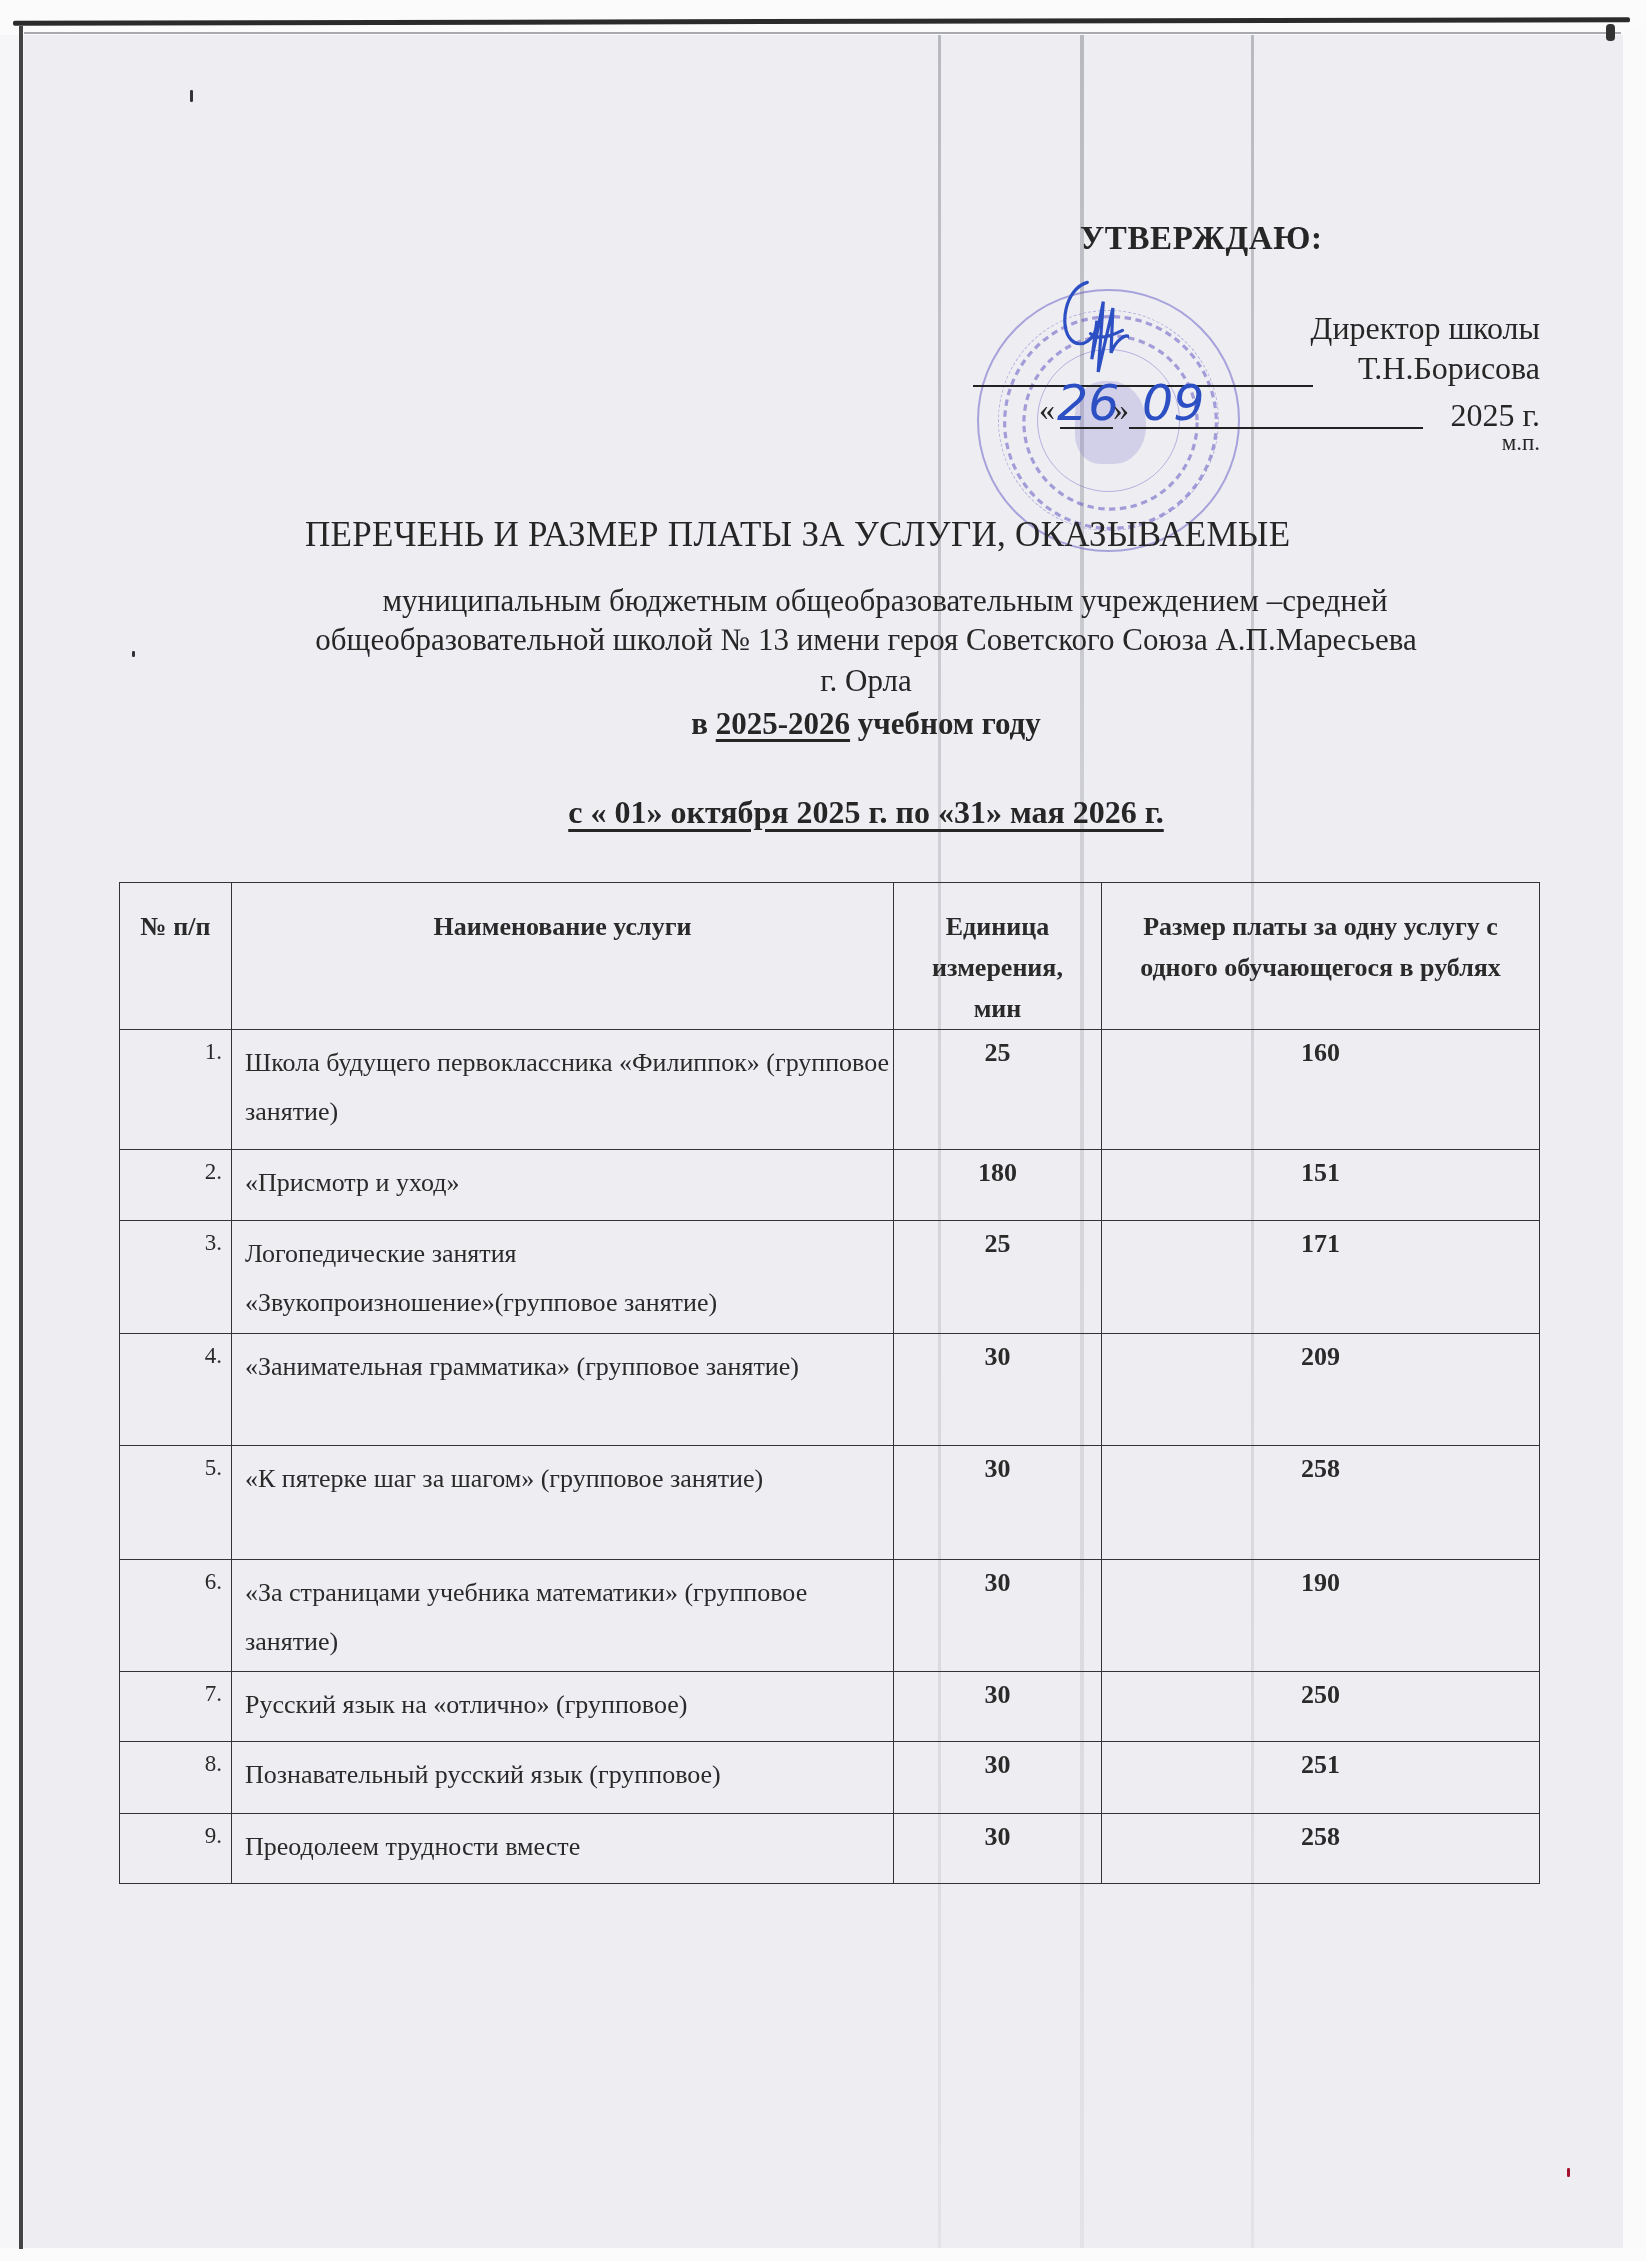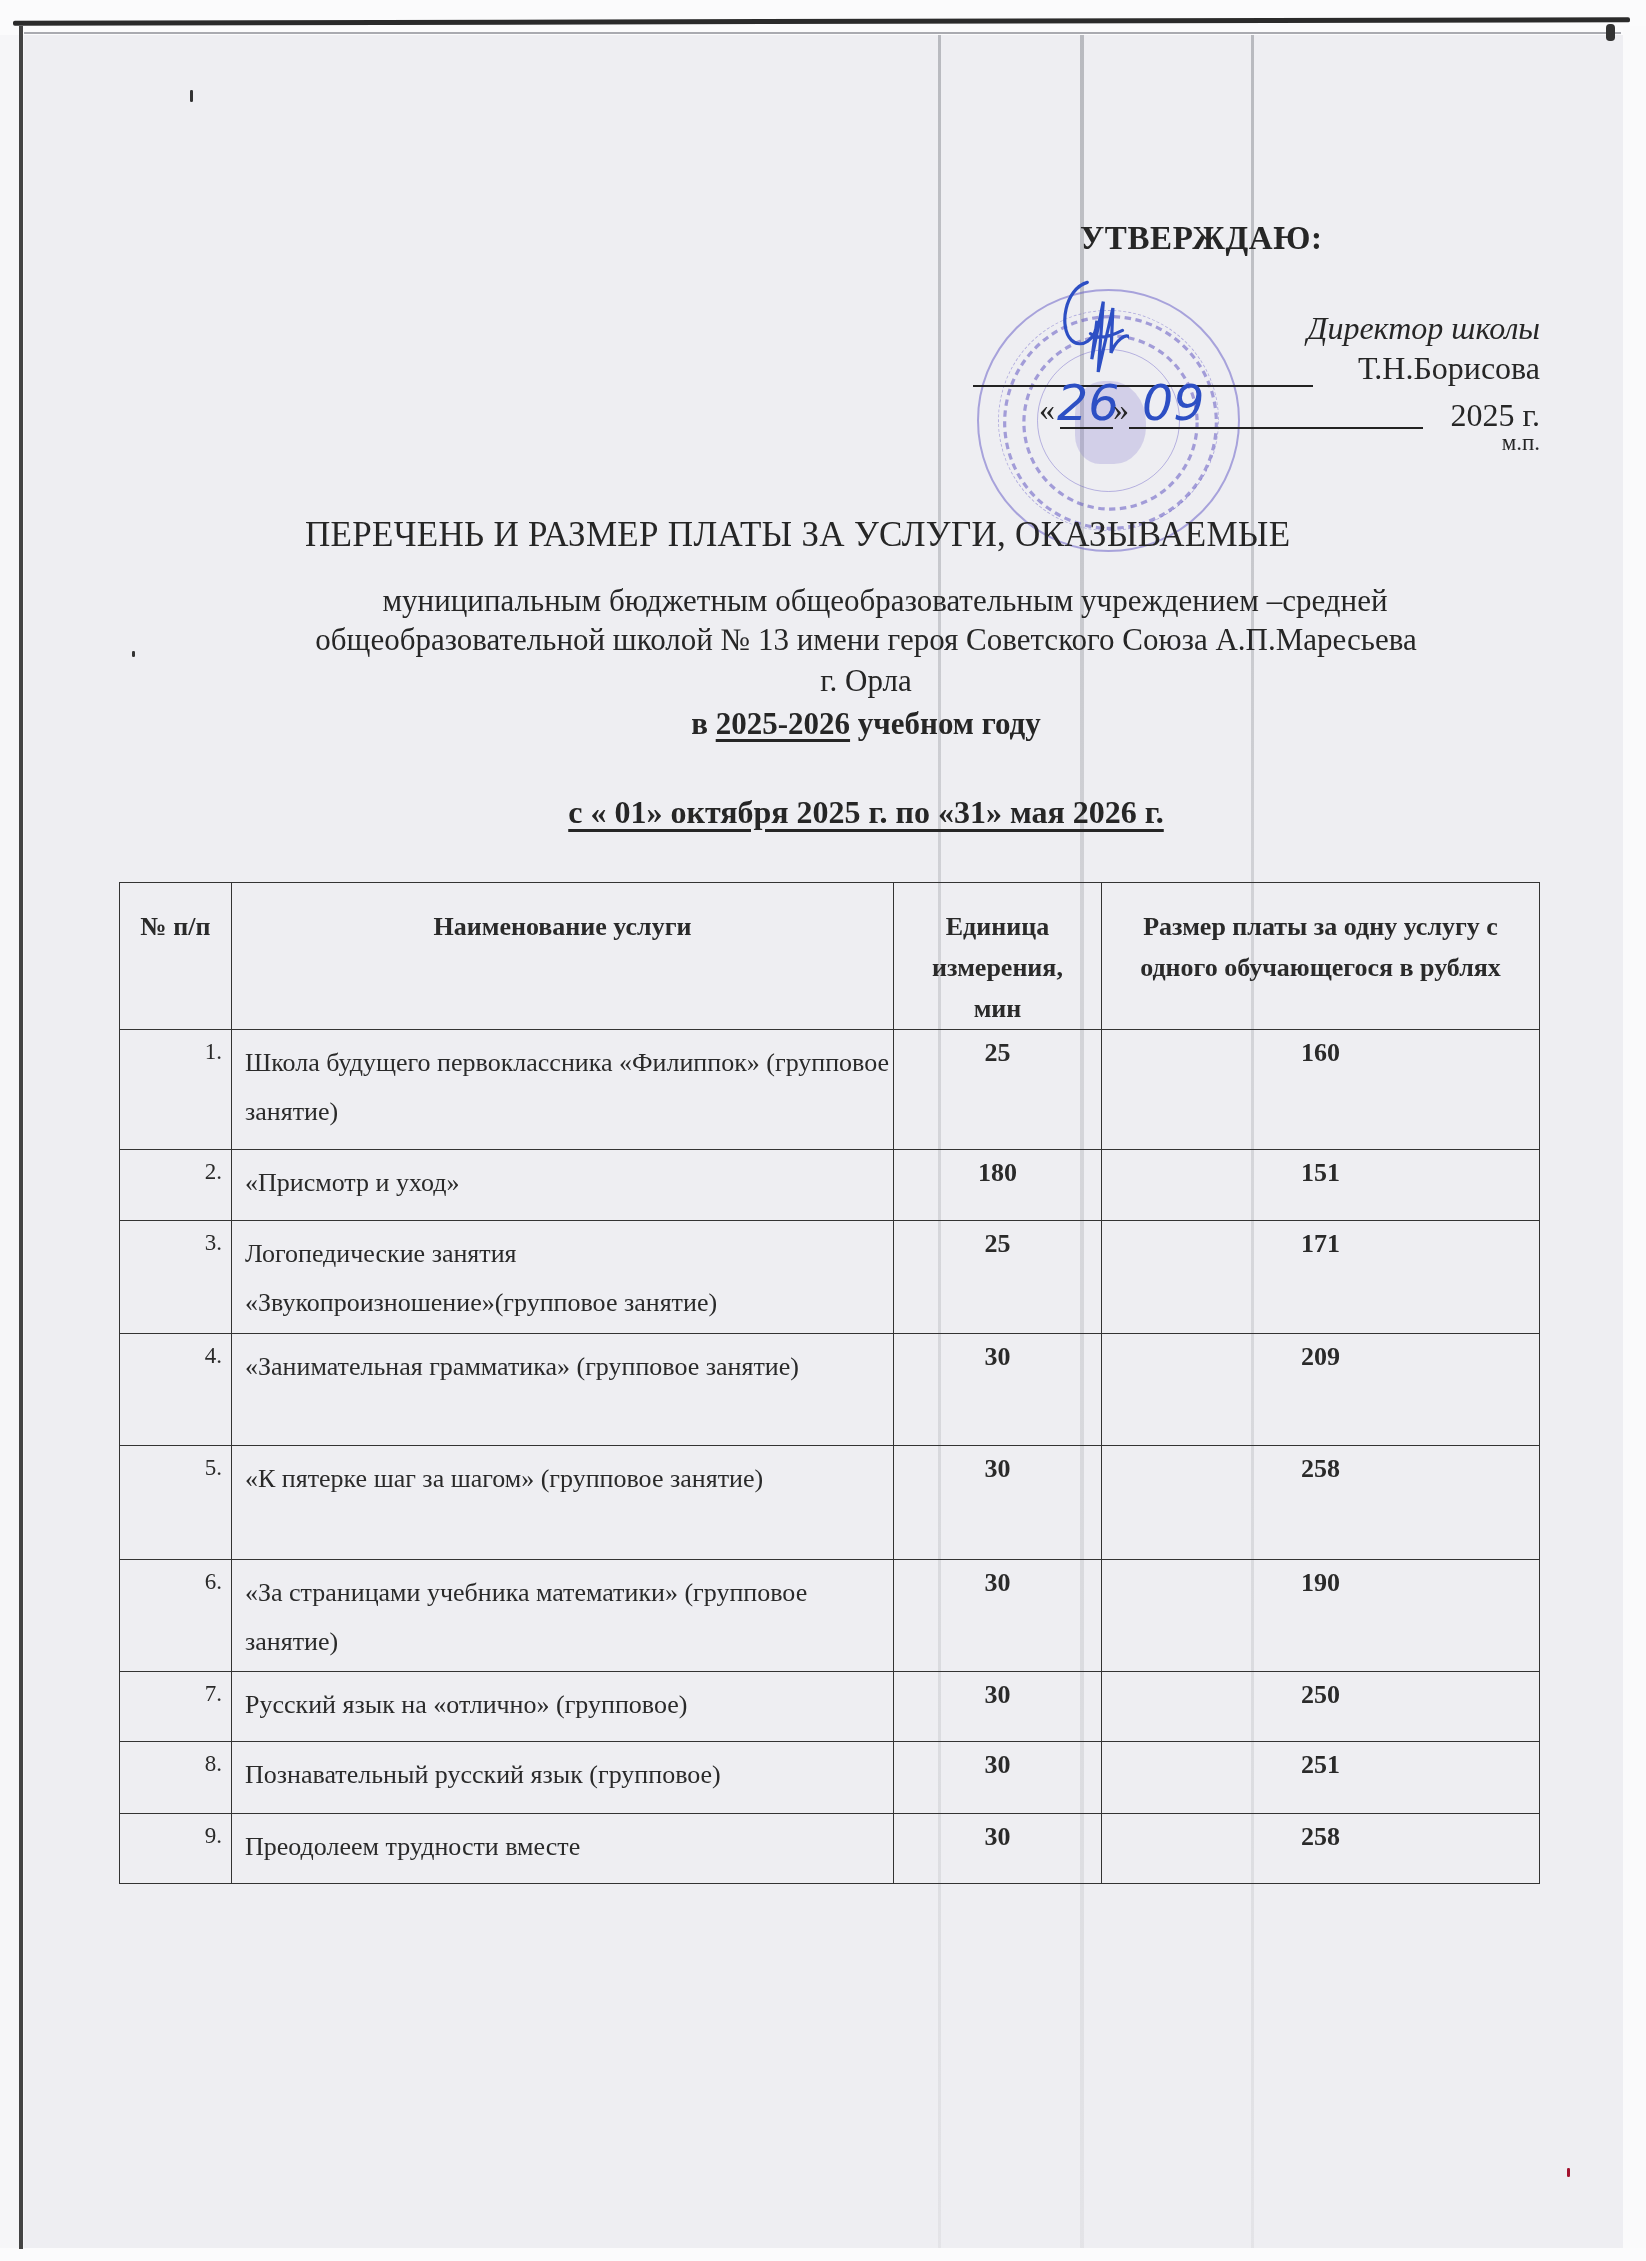--- a/index.html
+++ b/index.html
@@ -19,21 +19,21 @@
   }
   .scan-bottom-band { position: absolute; left: 0; top: 2248px; width: 1646px; height: 13px; background: #fbfbfc; }
   .scan-right-band { position: absolute; left: 1623px; top: 26px; width: 23px; height: 2236px; background: #fafafb; }
   .vline { position: absolute; top: 35px; width: 2.6px; height: 2213px; background: linear-gradient(to bottom, #a6a8ae, #c8c9ce 40%, #d6d7db 80%, #e0e0e4); opacity: .75; }
   .speck { position: absolute; width: 2.6px; height: 11.5px; background: #333; border-radius: 1.3px; }
   .speck.red { background: #a3122f; }
 
   .abs { position: absolute; white-space: nowrap; }
   .approve-title { left: 1080px; top: 220px; font-size: 33px; font-weight: bold; letter-spacing: 0.6px; }
   .approve-line { right: 106px; font-size: 32px; text-align: right; }
-  .approve-position { top: 310px; font-style: italic; }
+  .approve-position { top: 310px; }
   .approve-name { top: 350px; }
   .approve-year { top: 397px; text-align: center; }
   .approve-mp { top: 430px; font-size: 23px; }
   .sign-line { position: absolute; height: 1.9px; background: #222; }
   .quote { font-size: 32px; }
 
   .seal {
     position: absolute; left: 977px; top: 289px; width: 263px; height: 263px;
     border-radius: 50%; border: 2.6px solid rgba(110,100,200,.55);
     box-sizing: border-box; color: rgba(100,90,195,.7);

